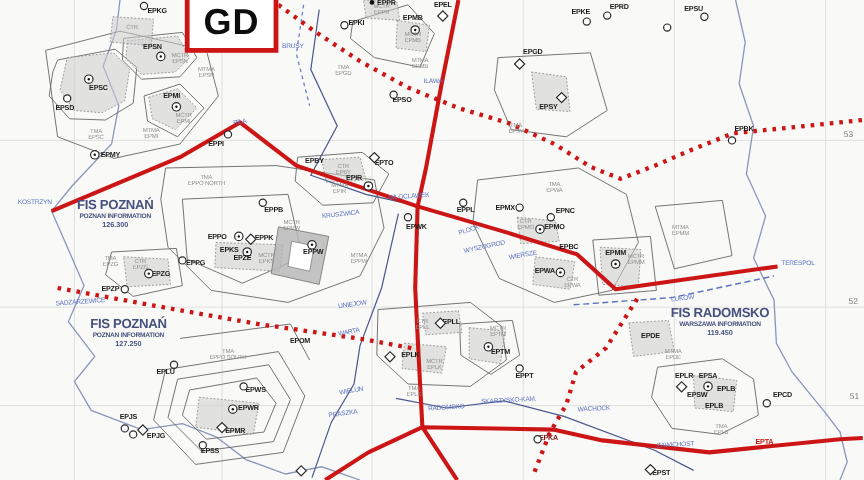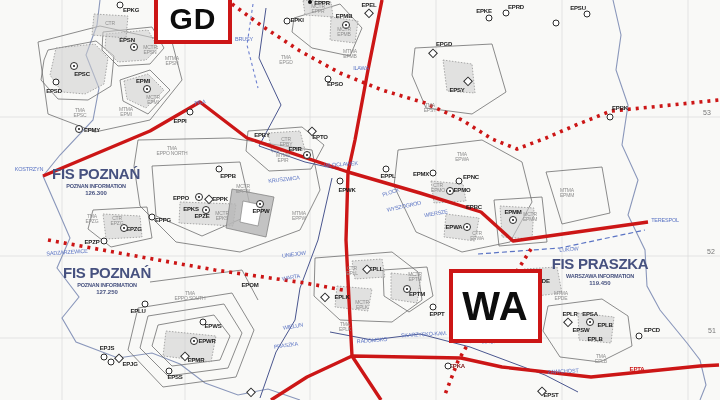--- a/index.html
+++ b/index.html
@@ -16,21 +16,21 @@
   .dark{color:#7d1414;}
   .redtxt{color:var(--red);}
   .sym{position:absolute;transform:translate(-50%,-50%);}
   .s-circle{width:5px;height:5px;border:1px solid #2a2a2a;border-radius:50%;background:#fff;}
   .s-circle-dot{width:6px;height:6px;border:1px solid #2a2a2a;border-radius:50%;background:#fff;
      display:flex;align-items:center;justify-content:center;}
   .s-circle-dot i{display:block;width:2px;height:2px;background:#111;border-radius:50%;}
   .s-dot{width:4px;height:4px;background:#111;border-radius:50%;}
   .s-diamond{width:4.5px;height:4.5px;border:1px solid #2a2a2a;background:#fff;transform:translate(-50%,-50%) rotate(45deg);}
   .fis{position:absolute;transform:translate(-50%,0);text-align:center;color:var(--navy);z-index:3;}
-  .fis .t{display:block;font-weight:bold;font-size:15px;letter-spacing:-0.3px;white-space:nowrap;}
+  .fis .t{display:block;font-weight:bold;font-size:11px;letter-spacing:-0.3px;white-space:nowrap;}
   .fis .s{display:block;font-size:5.5px;font-weight:bold;letter-spacing:-0.2px;white-space:nowrap;margin-top:1px;}
   .fis .f{display:block;font-size:6px;font-weight:bold;margin-top:1px;}
   .box{position:absolute;background:#fff;border:4px solid var(--red);display:flex;align-items:center;
        justify-content:center;font-weight:bold;color:#0d0d0d;z-index:5;letter-spacing:1px;}
   #box-gd{left:154px;top:-7px;width:70px;height:43px;font-size:30px;}
   #box-wan{left:477px;top:27px;width:112px;height:64px;font-size:40px;}
   #box-po{left:164px;top:224px;width:74px;height:66px;font-size:42px;}
   #box-wa{left:449px;top:269px;width:85px;height:66px;font-size:40px;}
 </style>
 </head>
@@ -359,21 +359,20 @@
         <span class="t">FIS POZNAŃ</span>
         <span class="s">POZNAN INFORMATION</span>
         <span class="f">126.300</span>
       </div>
       <div class="fis" style="left: 107px; top: 264px;">
         <span class="t">FIS POZNAŃ</span>
         <span class="s">POZNAN INFORMATION</span>
         <span class="f">127.250</span>
       </div>
       <div class="fis" style="left: 600px; top: 255px;">
-        <span class="t">FIS PRASZKA</span>
+        <span class="t">FIS RADOMSKO</span>
         <span class="s">WARSZAWA INFORMATION</span>
         <span class="f">119.450</span>
       </div>
     </div>
 
   <div class="box" id="box-gd">GD</div>
-  <div class="box" id="box-wa">WA</div>
 </div>
 
 </body></html>

